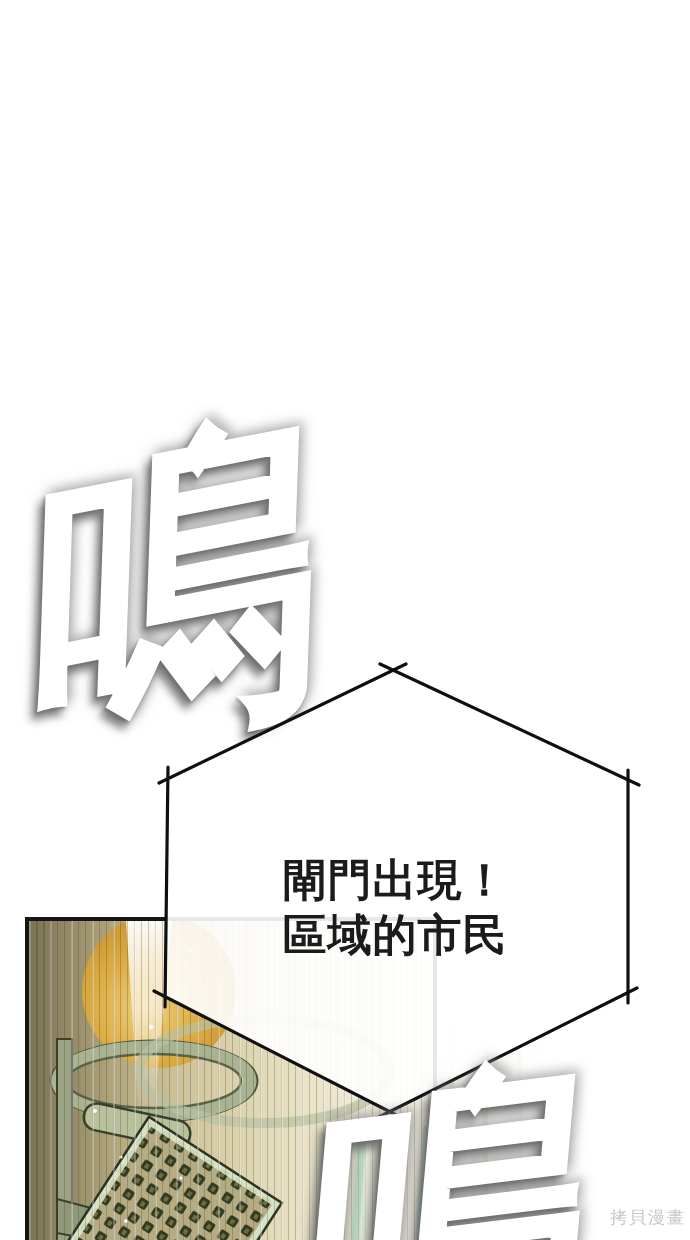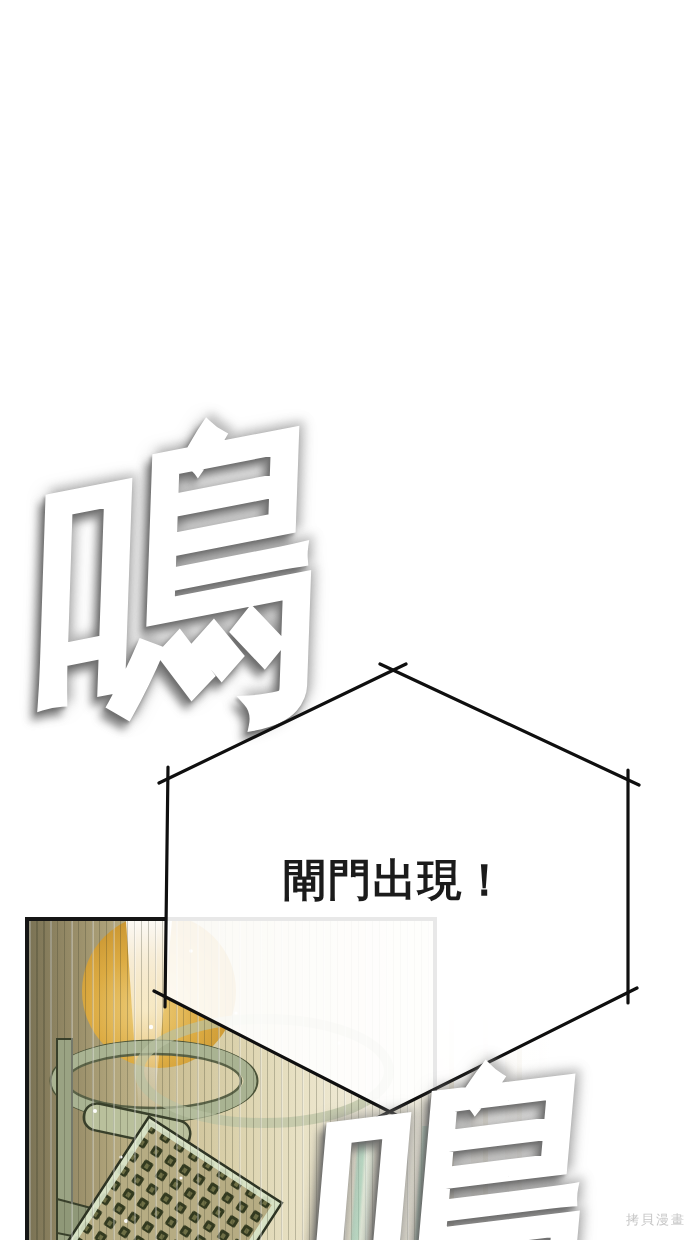--- a/index.html
+++ b/index.html
@@ -99,21 +99,21 @@
     line-height: 55px;
     letter-spacing: 1px;
     font-weight: bold;
   }
 
   
   .watermark {
     position: absolute;
     right: 4px; bottom: 11px;
     z-index: 8;
-    font-size: 13px;
+    font-size: 17px;
     letter-spacing: 2px;
     color: #c6c6c6;
     margin-left: 40px;
   }
 </style>
 </head>
 <body>
 
 <div class="page">
 
@@ -187,20 +187,21 @@
       <line x1="168" y1="767" x2="165" y2="1007"></line>
       <line x1="154" y1="991" x2="402" y2="1118"></line>
       <line x1="377" y1="1118" x2="637" y2="988"></line>
       <line x1="628" y1="1003" x2="628" y2="770"></line>
       <line x1="639" y1="785" x2="380" y2="664"></line>
     </g>
   </svg>
 
   <div class="bubble-text">
     <div>閘門出現！</div>
+    <div>區域的市民</div>
   </div>
 
   <div class="sfx sfx-secondary">
     <span>鳴</span>
   </div>
 
   <div class="watermark">拷貝漫畫</div>
 
 </div>
 

